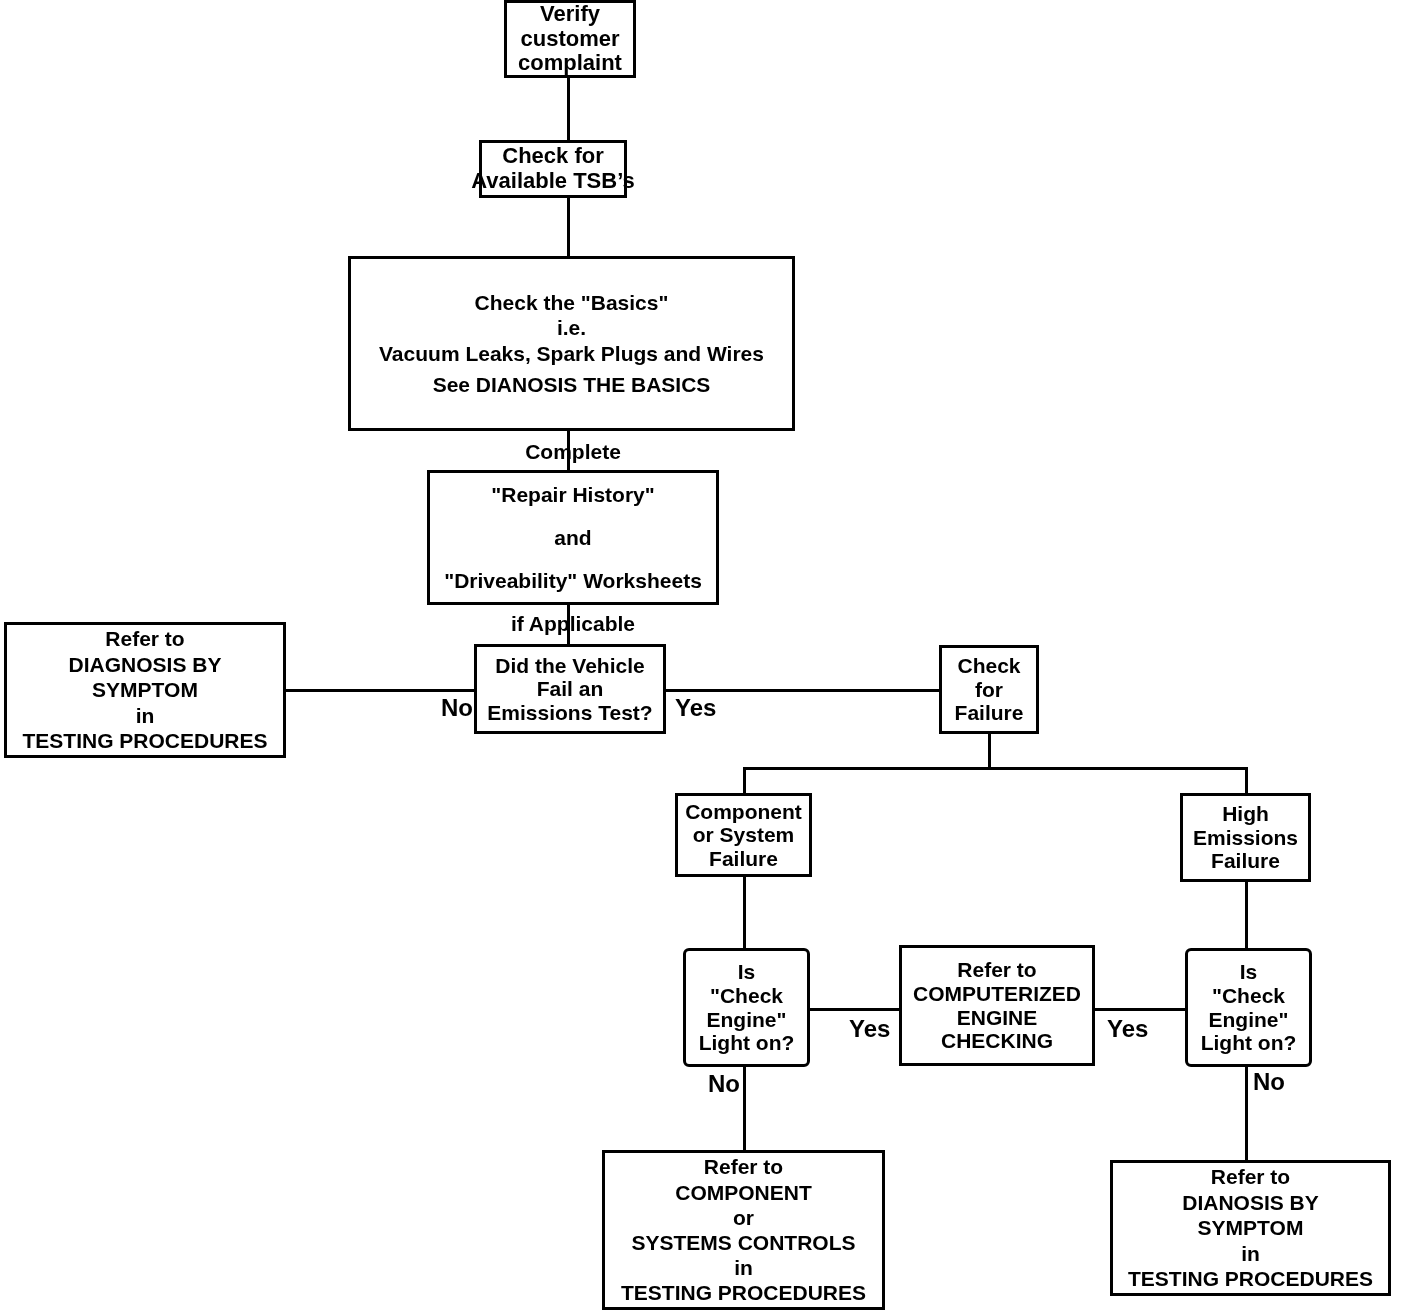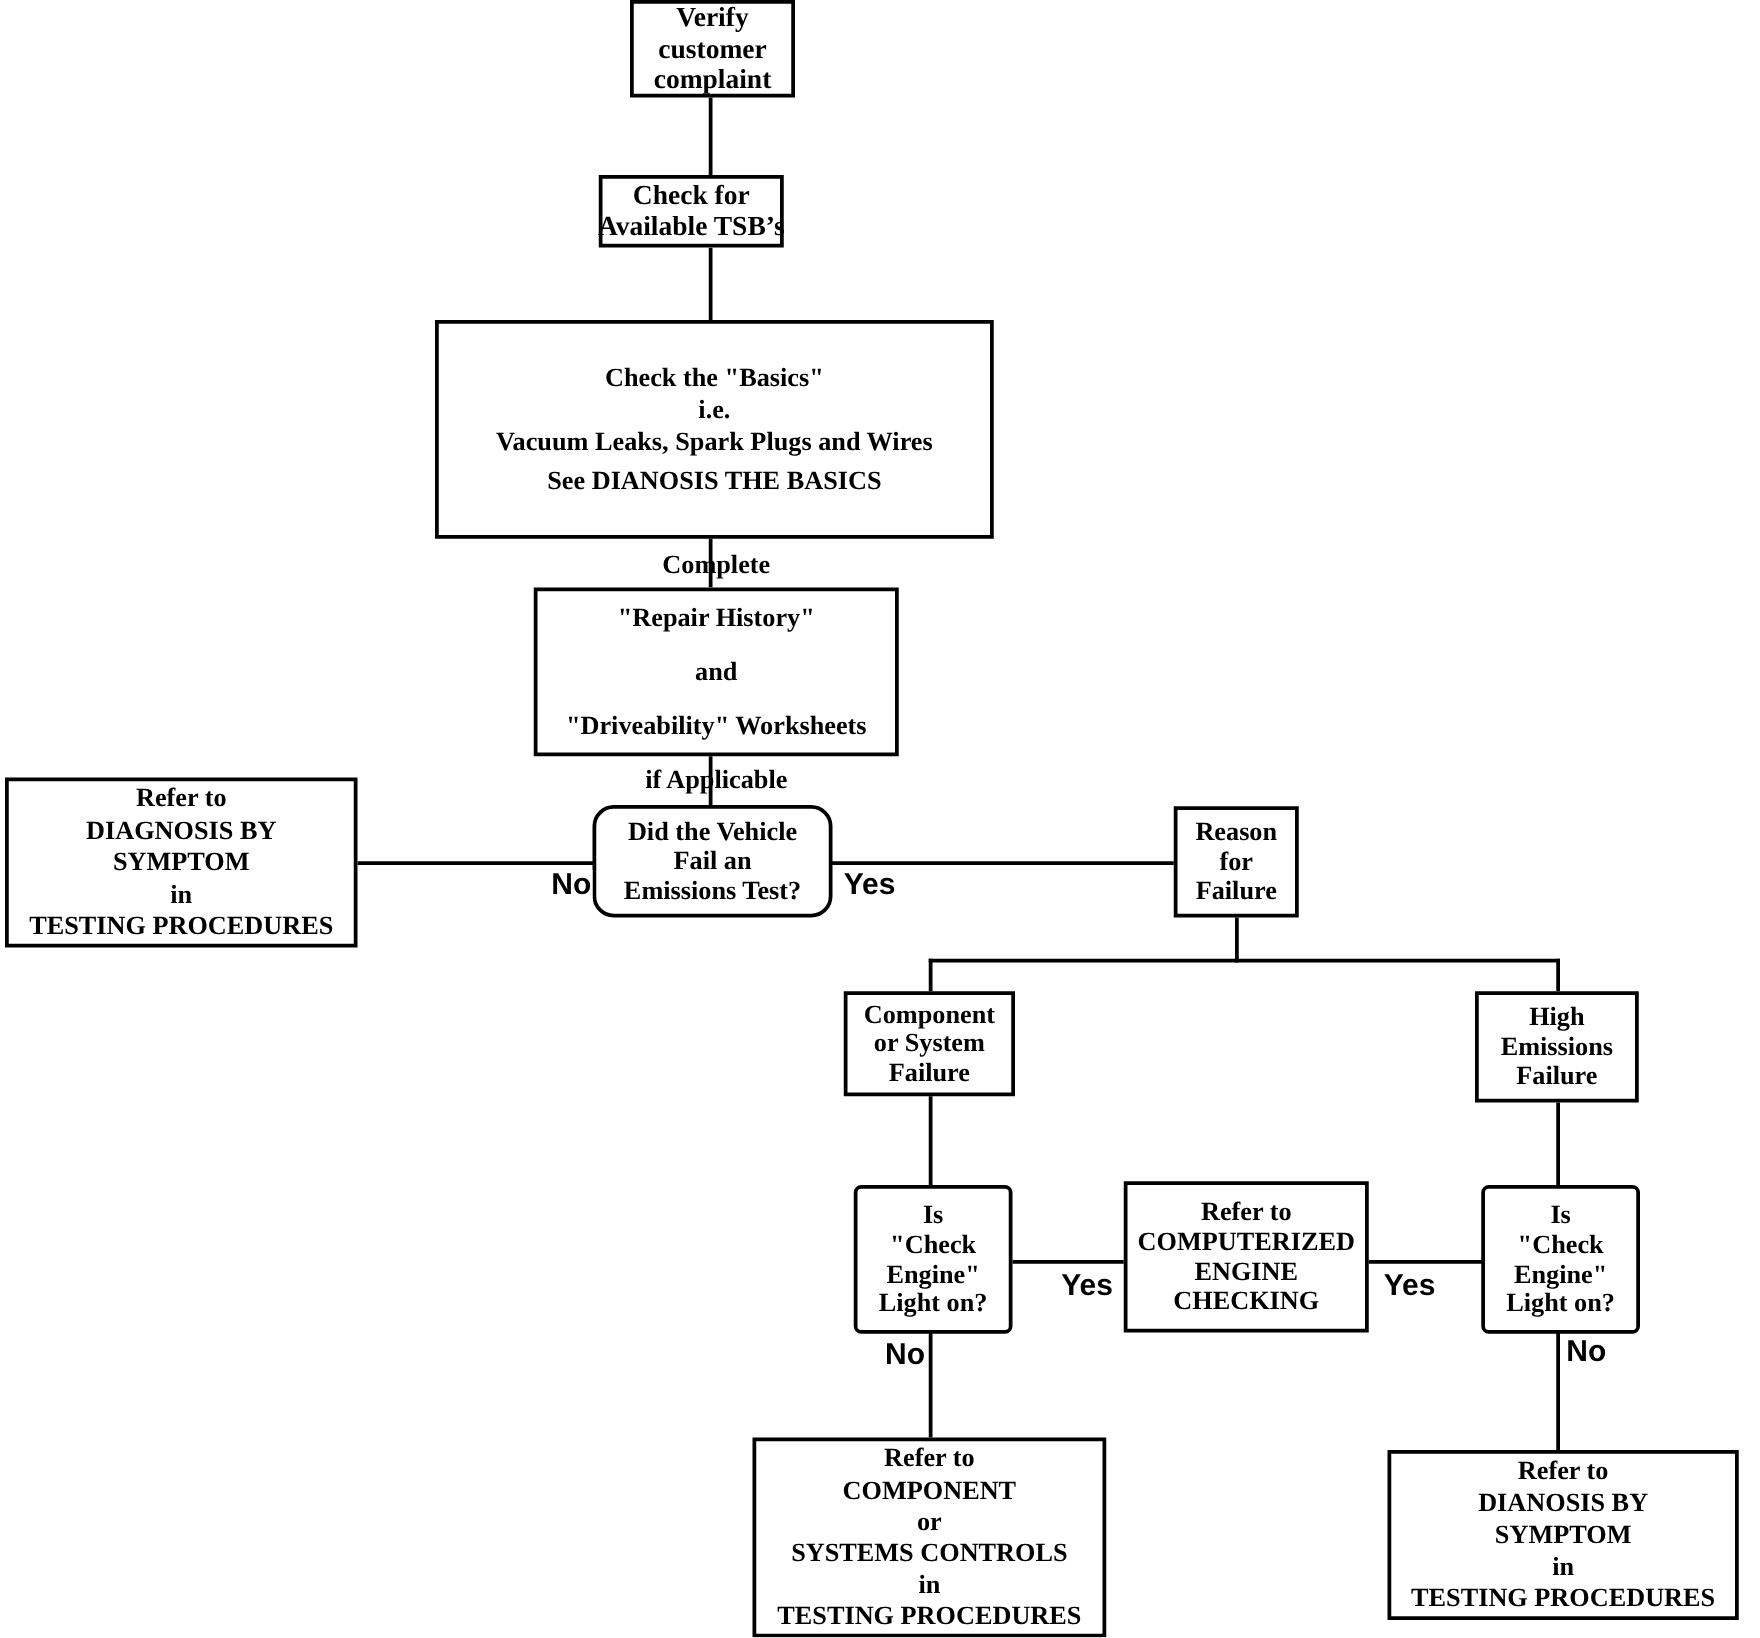--- a/index.html
+++ b/index.html
@@ -29,21 +29,20 @@
     text-align: center;
     color: #000000;
     font-weight: bold;
     font-family: "Liberation Sans", sans-serif;
     line-height: 1.12;
     z-index: 5;
   }
   .node .ln {
     display: block;
     white-space: nowrap;
-    font-family: Liberation Serif, serif;
   }
   .edge {
     position: absolute;
     background: #000000;
     z-index: 1;
   }
   .edge-label {
     position: absolute;
     font-family: "Liberation Sans", sans-serif;
     font-weight: bold;
@@ -120,28 +119,28 @@
   </div>
 
   <div class="node fs21" style="left:4px; top:622px; width:282px; height:136px; line-height:1.22;">
     <span class="ln">Refer to</span>
     <span class="ln">DIAGNOSIS BY</span>
     <span class="ln">SYMPTOM</span>
     <span class="ln">in</span>
     <span class="ln">TESTING PROCEDURES</span>
   </div>
 
-  <div class="node fs21" style="left:474px; top:644px; width:192px; height:90px; border-radius:17px;">
+  <div class="node fs21" style="left:474px; top:644px; width:192px; height:90px; border-radius:0;">
     <span class="ln">Did the Vehicle</span>
     <span class="ln">Fail an</span>
     <span class="ln">Emissions Test?</span>
   </div>
 
   <div class="node fs21" style="left:939px; top:645px; width:100px; height:89px;">
-    <span class="ln">Reason</span>
+    <span class="ln">Check</span>
     <span class="ln">for</span>
     <span class="ln">Failure</span>
   </div>
 
   <div class="node fs21" style="left:675px; top:793px; width:137px; height:84px;">
     <span class="ln">Component</span>
     <span class="ln">or System</span>
     <span class="ln">Failure</span>
   </div>
 

